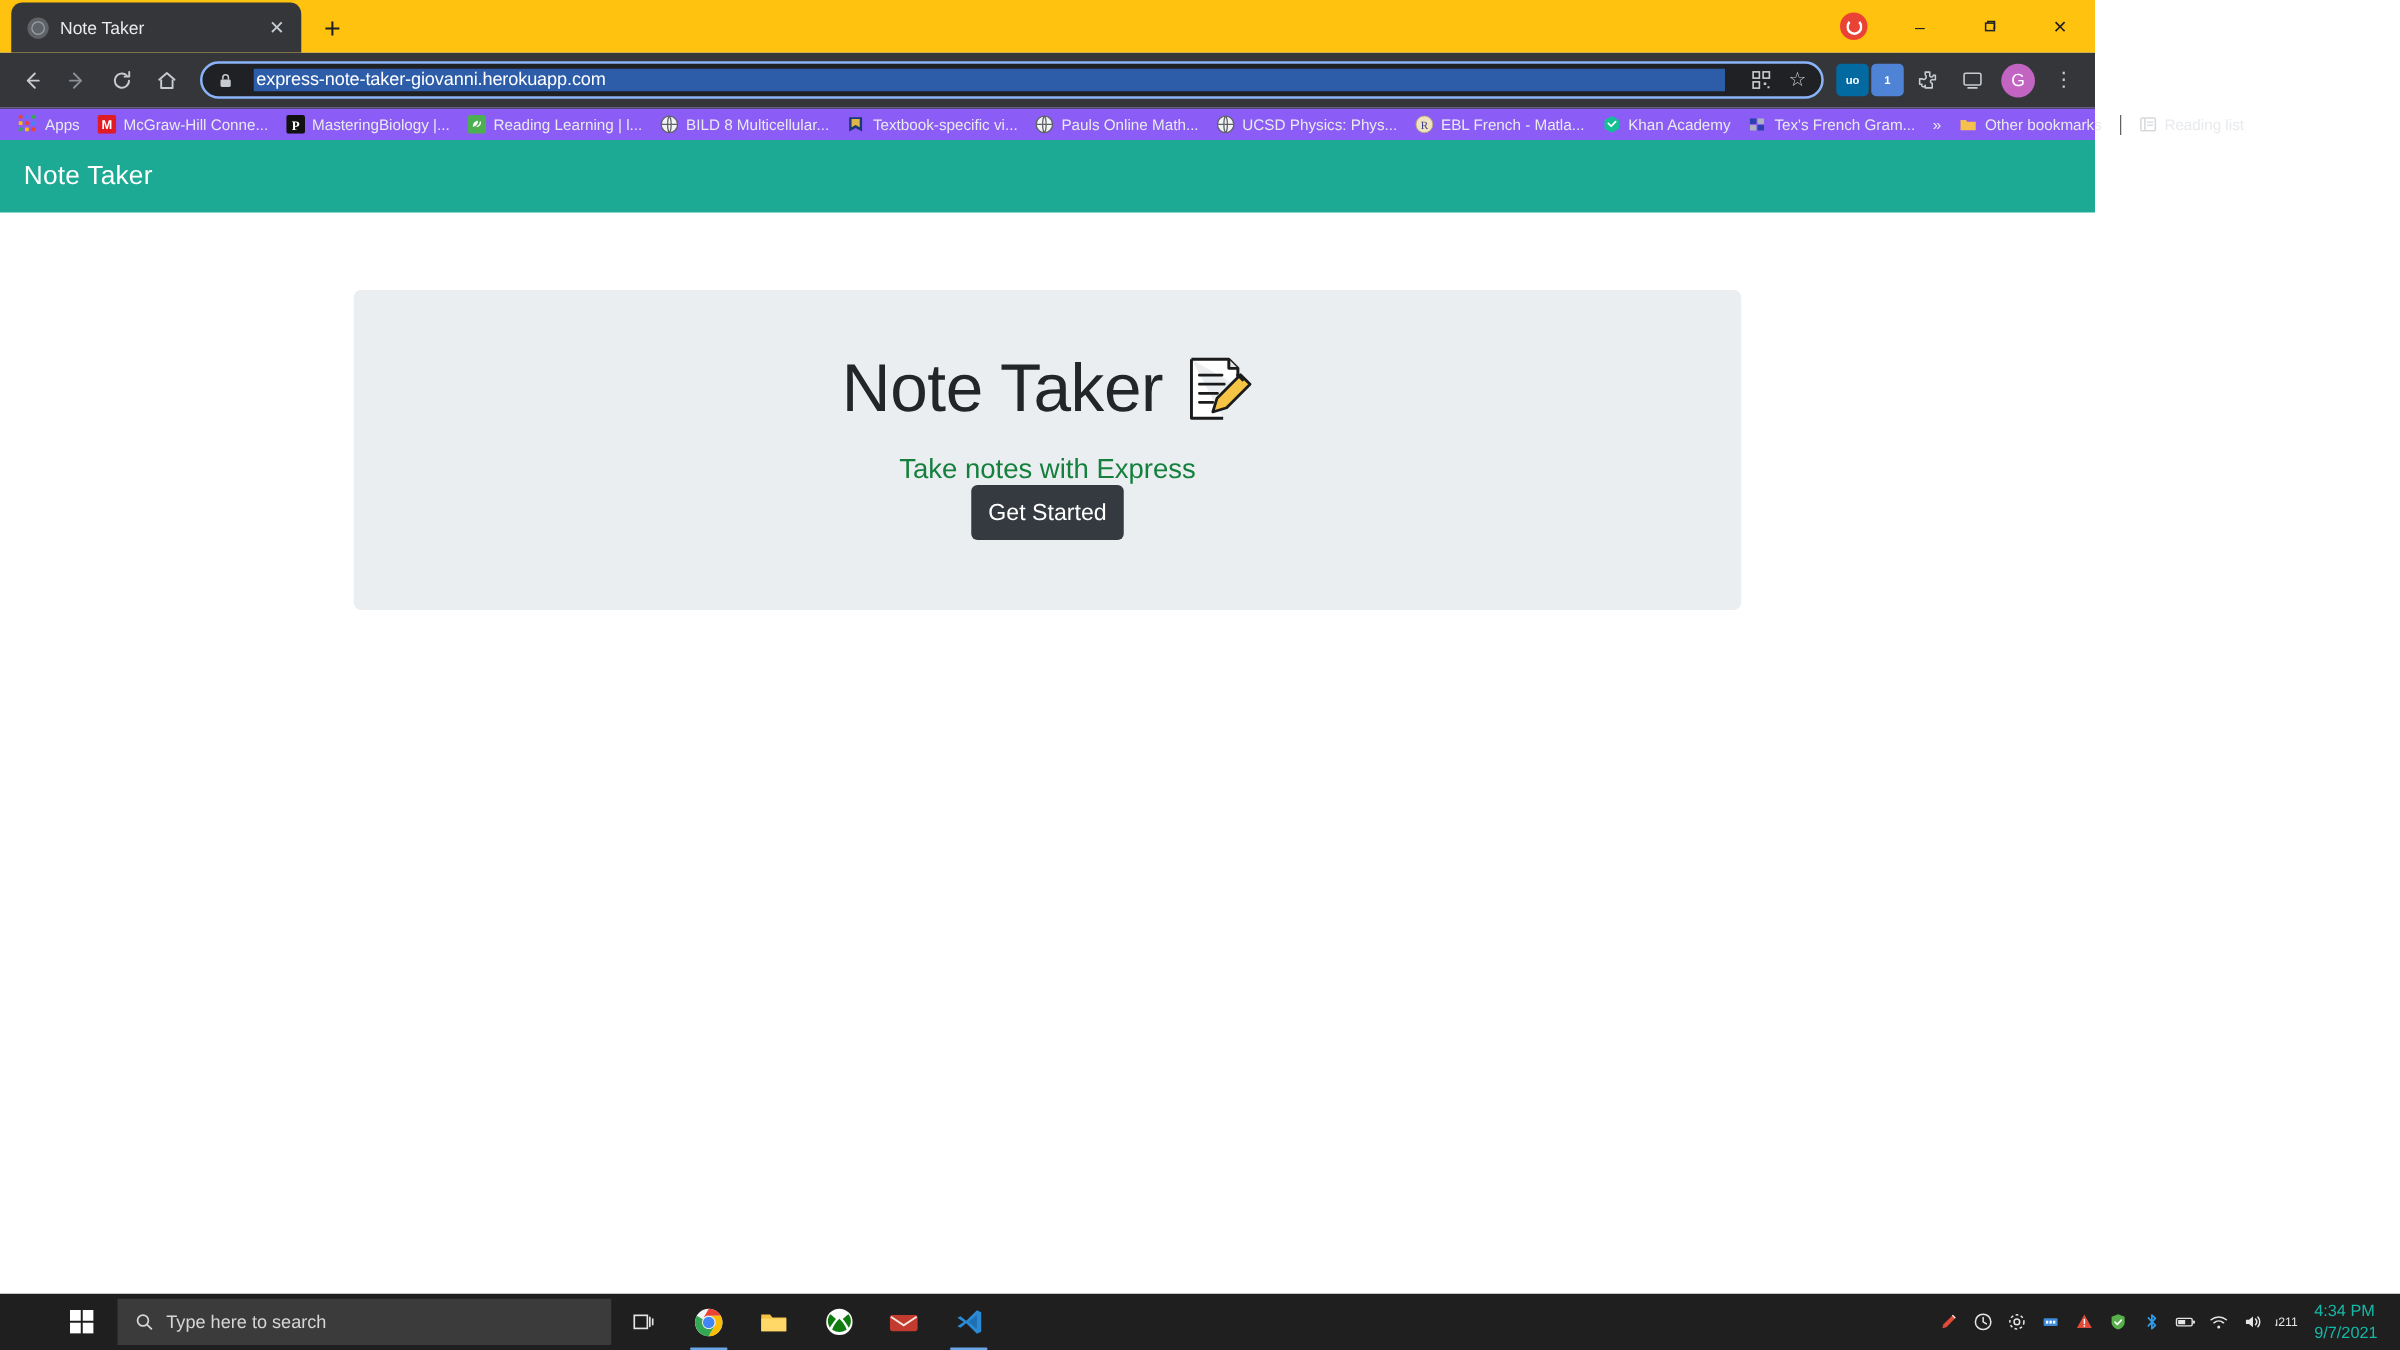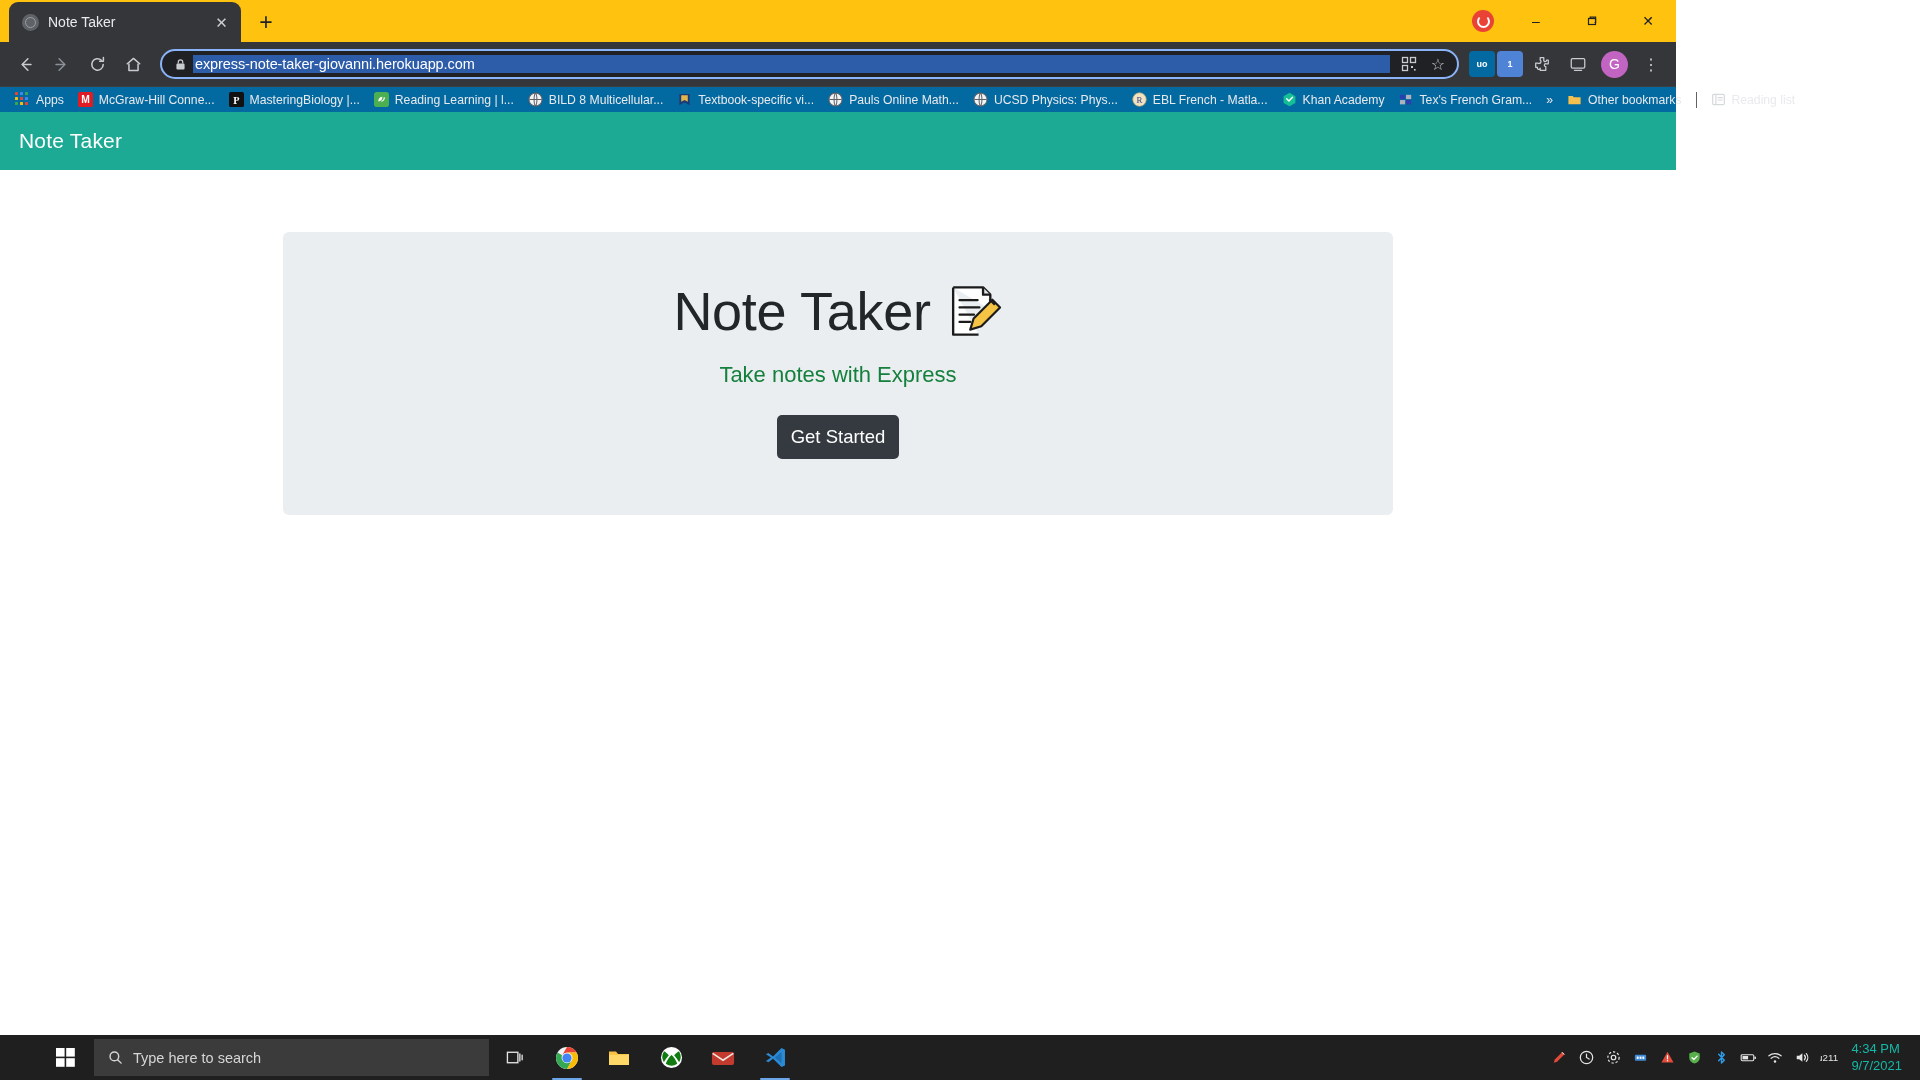--- a/index.html
+++ b/index.html
@@ -68,21 +68,21 @@
     height:44px; background:#35363a; display:flex; align-items:center;
     padding:0 8px; gap:2px;
   }
   .tb-icon {
     width:34px; height:34px; display:flex; align-items:center;
     justify-content:center; color:#c8ccd0; flex:none; border-radius:50%;
   }
   .omnibox {
     flex:1; height:30px; background:#202124; border:2px solid #8ab4f8;
     border-radius:16px; display:flex; align-items:center;
-    padding:0 6px 0 12px; margin:0 8px; gap:6px; min-width:0;
+    padding:0 6px 0 12px; margin:0 8px; gap:16px; min-width:0;
   }
   .lock { width:13px; height:13px; flex:none; color:#c8ccd0; }
   .url {
     flex:1; font-size:14.5px; color:#ffffff; background:#2d5ca8;
     padding:1px 2px; white-space:nowrap; overflow:hidden;
     text-overflow:clip; min-width:0; letter-spacing:-0.1px;
   }
   .omni-right { display:flex; align-items:center; gap:3px; flex:none; }
   .omni-ic { width:26px;height:26px;display:flex;align-items:center;justify-content:center;color:#c8ccd0; }
   .tb-right { display:flex; align-items:center; gap:2px; flex:none; }
@@ -92,21 +92,21 @@
     font-weight:bold; position:relative;
   }
   .avatar-circle {
     width:27px;height:27px;border-radius:50%;background:#c264c2;
     color:#fff;font-size:14px;display:flex;align-items:center;
     justify-content:center; margin:0 4px;
   }
 
   
   .bookmarks {
-    height:26px; background:#0369a1; display:flex; align-items:center;
+    height:26px; background:#8b5cf6; display:flex; align-items:center;
     padding:0 8px; gap:0; border-top:1px solid #3c4043; position:relative;justify-content:space-between;
   }
   .bm {
     display:flex; align-items:center; gap:6px; padding:3px 7px;
     border-radius:4px; color:#e8eaed; font-size:12.2px;
     white-space:nowrap; flex:none;
   }
   .bm-ico { width:15px; height:15px; flex:none; display:block; }
   .bm-spacer { flex:1; }
   .bm-sep { width:1px; height:16px; background:#5f6368; margin:0 7px; flex:none; }
@@ -129,21 +129,21 @@
     padding:50px 30px 56px; text-align:center;
   }
   .jumbo-title {
     font-size:54px; font-weight:400; color:#222629;
     display:inline-flex; align-items:center; gap:14px;
     line-height:1.05; letter-spacing:-0.3px;
   }
   .memo-icon { width:58px; height:58px; display:inline-block; vertical-align:middle; }
   .jumbo-sub { font-size:22px; color:#15803d; margin-top:22px; font-weight:400; }
   .btn-started {
-    margin-top:27px; display:inline-block; background:#343a40;
+    display:inline-block; background:#343a40;
     color:#ffffff; font-size:18.5px; padding:11px 14px; border-radius:5px;
     border:none; cursor:pointer; font-family:inherit;
   }
 
   
   .taskbar {
     position:absolute; left:0; bottom:0; width:1920px; height:45px;
     background:#1f1f1f; display:flex; align-items:center;padding-left:36px;
   }
   .start-btn { width:58px; height:45px; display:flex; align-items:center; justify-content:center; }

